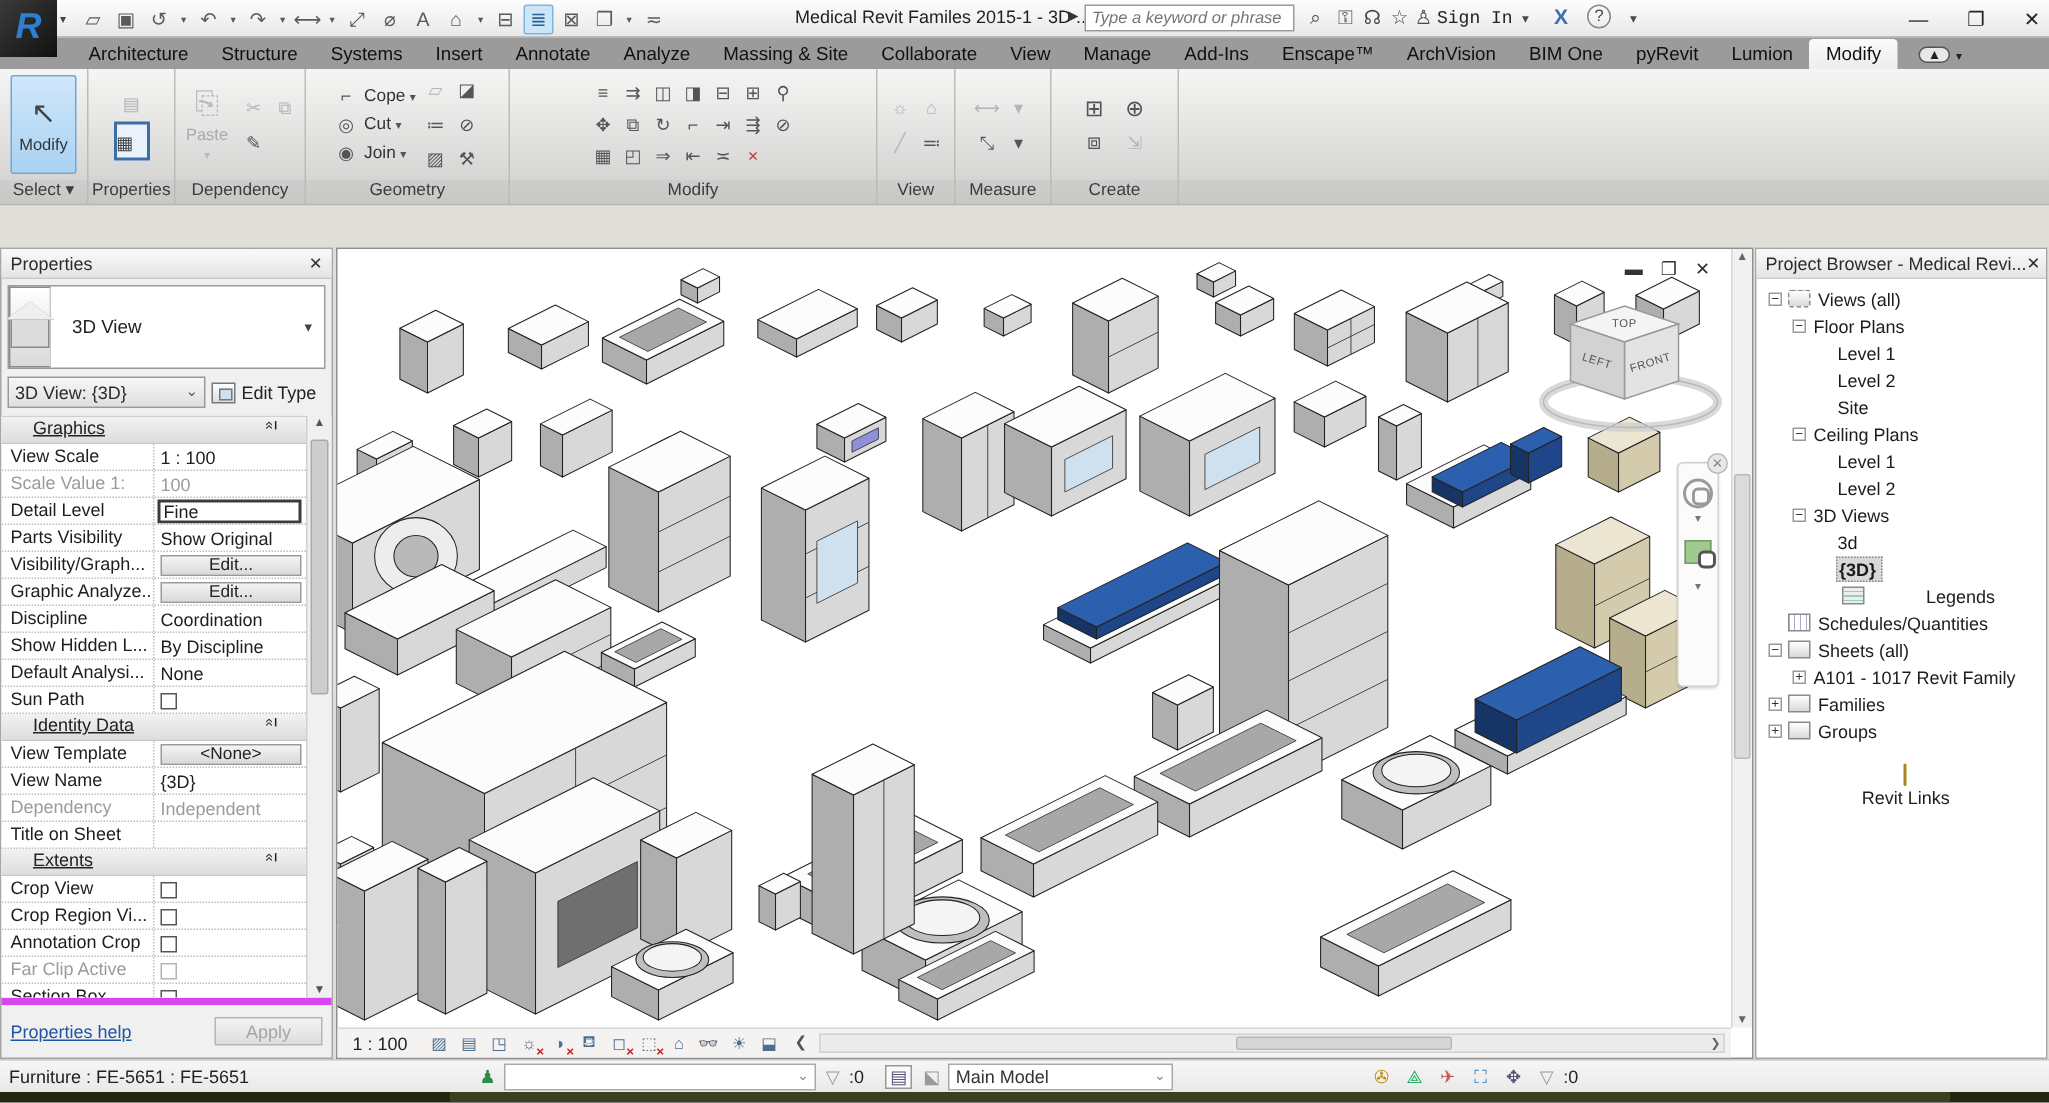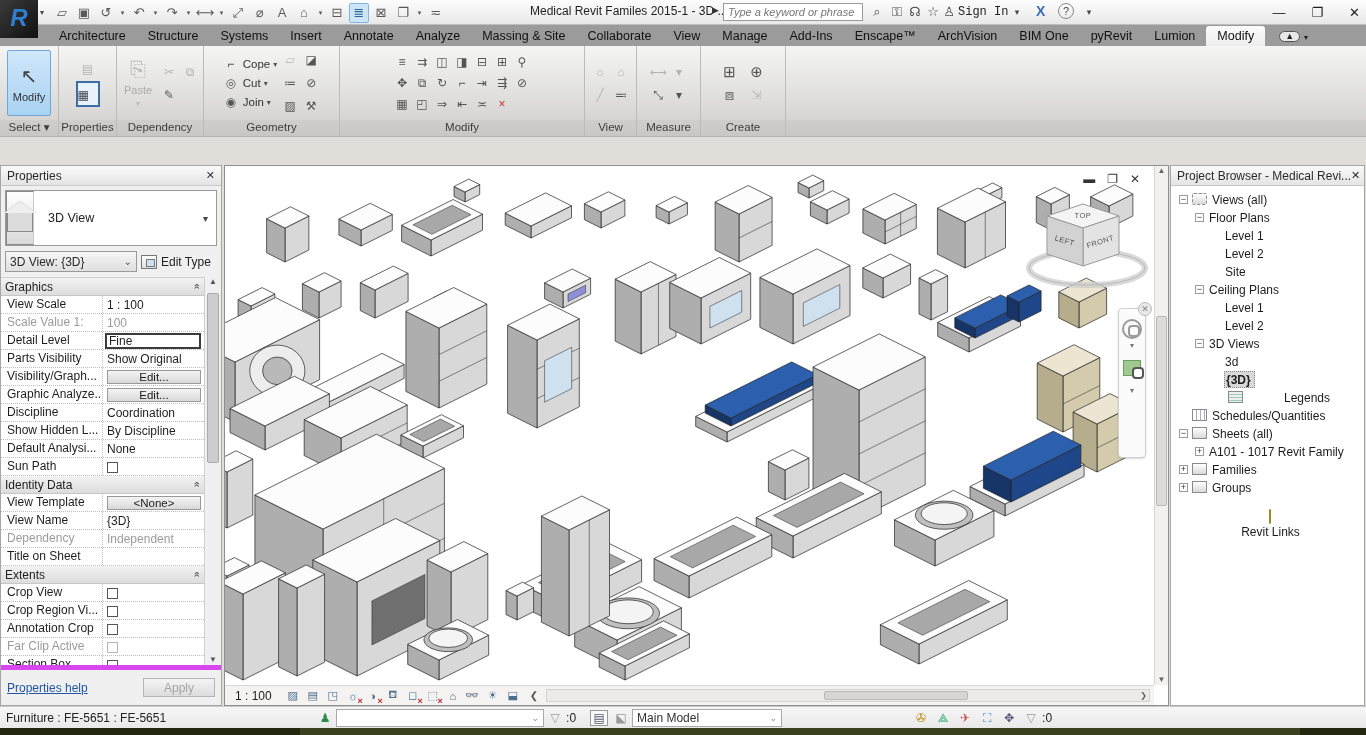--- a/index.html
+++ b/index.html
@@ -62,21 +62,21 @@
   .typesel .tname{flex:1;padding-left:10px;font-size:12.5px;color:#222;}
   .typesel .tcaret{padding-right:8px;color:#444;font-size:10px;}
   .selrow{margin:3px 4px;display:flex;align-items:center;gap:4px;}
   .combo{flex:0 0 132px;height:21px;background:linear-gradient(#f6f6f6,#dfdfdf);border:1px solid #9a9a9a;display:flex;align-items:center;padding:0 4px;font-size:12px;}
   .combo .ccaret{margin-left:auto;color:#555;font-size:10px;}
   .edittype{display:flex;align-items:center;gap:4px;font-size:12px;color:#222;}
   .etico{width:16px;height:14px;border:1px solid #777;background:linear-gradient(#fff,#ddd);position:relative;}
   .etico:after{content:"";position:absolute;right:1px;bottom:1px;width:7px;height:6px;border:1px solid #777;background:#cfe0ee;}
   .prows{flex:1;position:relative;overflow:hidden;background:#f0f0f0;margin-top:2px;}
   .prowsinner{position:absolute;left:0;top:0;right:17px;bottom:0;background:#fff;border-top:1px solid #cfcfcf;}
-  .psec{height:18px;background:linear-gradient(#f2f2f2,#ddd);border-bottom:1px solid #c6c6c6;display:flex;align-items:center;padding:0 4px;font-size:12px;color:#222;}
+  .psec{height:18px;background:linear-gradient(#f2f2f2,#ddd);border-bottom:1px solid #c6c6c6;display:flex;align-items:flex-start;padding:0 21px;font-size:12px;color:#222;text-decoration:underline;}
   .psec .chev{margin-left:auto;font-size:10px;color:#333;display:inline-block;transform:rotate(-90deg);}
   .prow{height:18px;display:flex;border-bottom:1px dotted #bdbdbd;background:#fff;}
   .plabel{width:102px;padding:1px 3px 0 6px;border-right:1px dotted #bdbdbd;white-space:nowrap;overflow:hidden;font-size:12px;color:#1e1e1e;}
   .pval{flex:1;padding:1px 3px 0 4px;font-size:12px;color:#1e1e1e;white-space:nowrap;overflow:hidden;display:flex;align-items:center;}
   .grey, .grey .plabel, .grey .pval{color:#9b9b9b;}
   .outline{border:2px solid #3c3c3c;height:16px;margin:-1px 0 0 -2px;padding:0 2px;display:flex;align-items:center;flex:1;background:#fff;}
   .pbtn{flex:1;height:14px;background:linear-gradient(#f4f4f4,#d9d9d9);border:1px solid #999;font-size:11.5px;display:flex;align-items:center;justify-content:center;color:#222;}
   .cbx{width:11px;height:11px;border:1px solid #555;background:#fff;display:inline-block;}
   .cbx.gry{border-color:#b5b5b5;}
   .pscroll{position:absolute;right:0;top:0;bottom:0;width:17px;background:#f0f0f0;border-left:1px solid #d0d0d0;font-size:8px;color:#555;text-align:center;}

